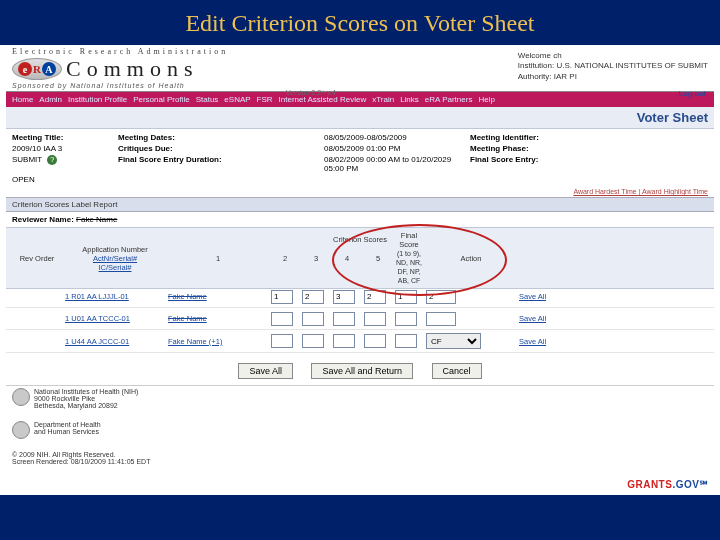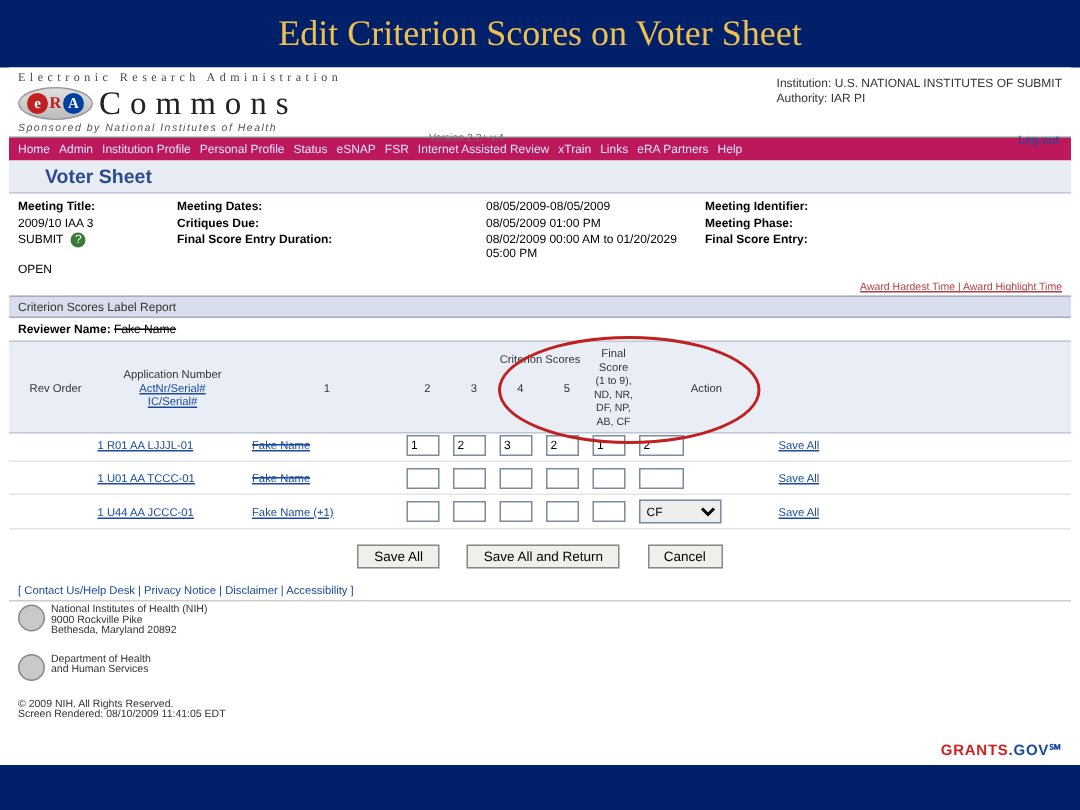--- a/index.html
+++ b/index.html
@@ -107,22 +107,23 @@
     display: flex;
     flex-wrap: wrap;
     gap: 6px;
   }
   .main-nav span { color: #dbe6ff; cursor: pointer; white-space: nowrap; }
   .page-title {
     background: #e7ecf5;
     color: #2a4b8d;
     font-weight: bold;
     font-size: 13px;
-    padding: 3px 24px;
+    padding: 3px 6px;
     border-bottom: 1px solid #c0c8d8;
+    text-align: right;
   }
   .meta-grid {
     display: grid;
     grid-template-columns: 100px 200px 140px 200px;
     gap: 2px 6px;
     padding: 4px 6px;
     font-size: 8px;
   }
   .meta-grid .lbl { font-weight: bold; }
   .help-icon {
@@ -244,20 +245,21 @@
         <span class="era-oval">
           <span class="e">e</span>
             <span class="r">R</span>
             <span class="a">A</span>
         </span>
         <span class="commons-word">Commons</span>
       </div>
       <div class="sponsor">Sponsored by National Institutes of Health</div>
     </div>
     <div class="banner-right">
+      <div>Welcome ch</div>
       <div>Institution: U.S. NATIONAL INSTITUTES OF SUBMIT</div>
       <div>Authority: IAR PI</div>
     </div>
   </div>
   <span class="version">Version 2.2+ v.4</span>
   <a class="logout">Log-out</a>
 
   <div class="main-nav" id="main-nav">
       <span>Home</span>
       <span>Admin</span>
@@ -367,21 +369,20 @@
         <div><span class="save-link">Save All</span></div>
       </div>
     </div>
 
   <div class="btn-row">
     <button>Save All</button>
     <button>Save All and Return</button>
     <button>Cancel</button>
   </div>
 
-  <div class="footer-links">[ Contact Us/Help Desk | Privacy Notice | Disclaimer | Accessibility ]</div>
   <div class="footer-bottom">
     <div class="footer-block">
       <div class="seal"></div>
       <div style="white-space:pre-line">National Institutes of Health (NIH)
 9000 Rockville Pike
 Bethesda, Maryland 20892</div>
     </div>
     <div class="footer-block">
       <div class="seal"></div>
       <div style="white-space:pre-line">Department of Health

